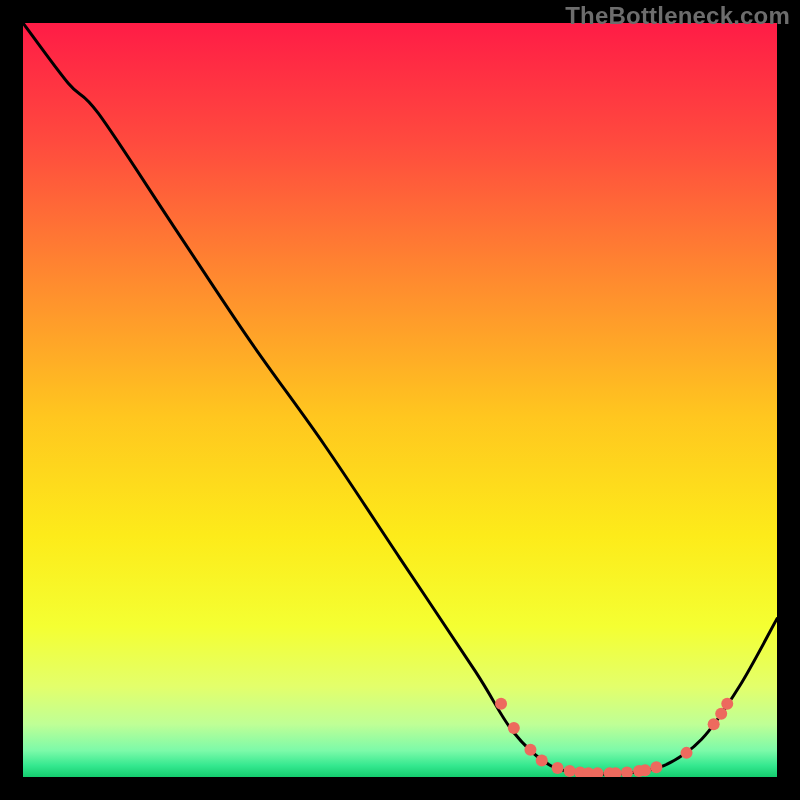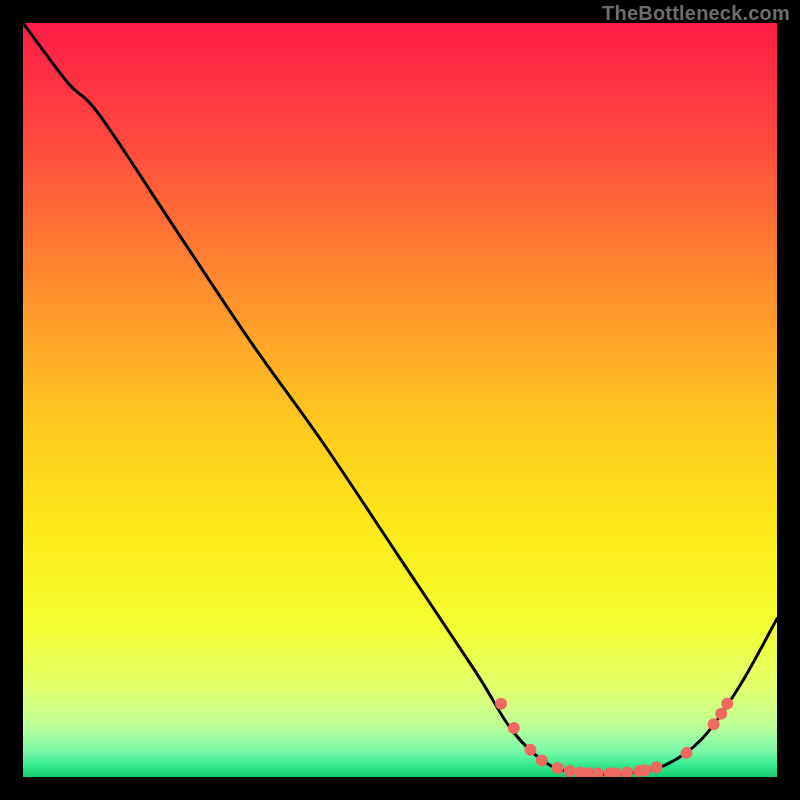--- a/index.html
+++ b/index.html
@@ -21,21 +21,21 @@
     left: 23px;
     top: 23px;
     width: 754px;
     height: 754px;
   }
   .attribution {
     position: absolute;
     top: 2px;
     right: 10px;
     font-family: Arial, Helvetica, sans-serif;
-    font-size: 20px;
+    font-size: 24px;
     font-weight: 600;
     color: #6d6d6d;
     letter-spacing: 0.2px;
   }
 </style>
 </head>
 <body>
 
 <div class="stage">
   <svg class="plot" viewBox="0 0 754 754" preserveAspectRatio="none">

